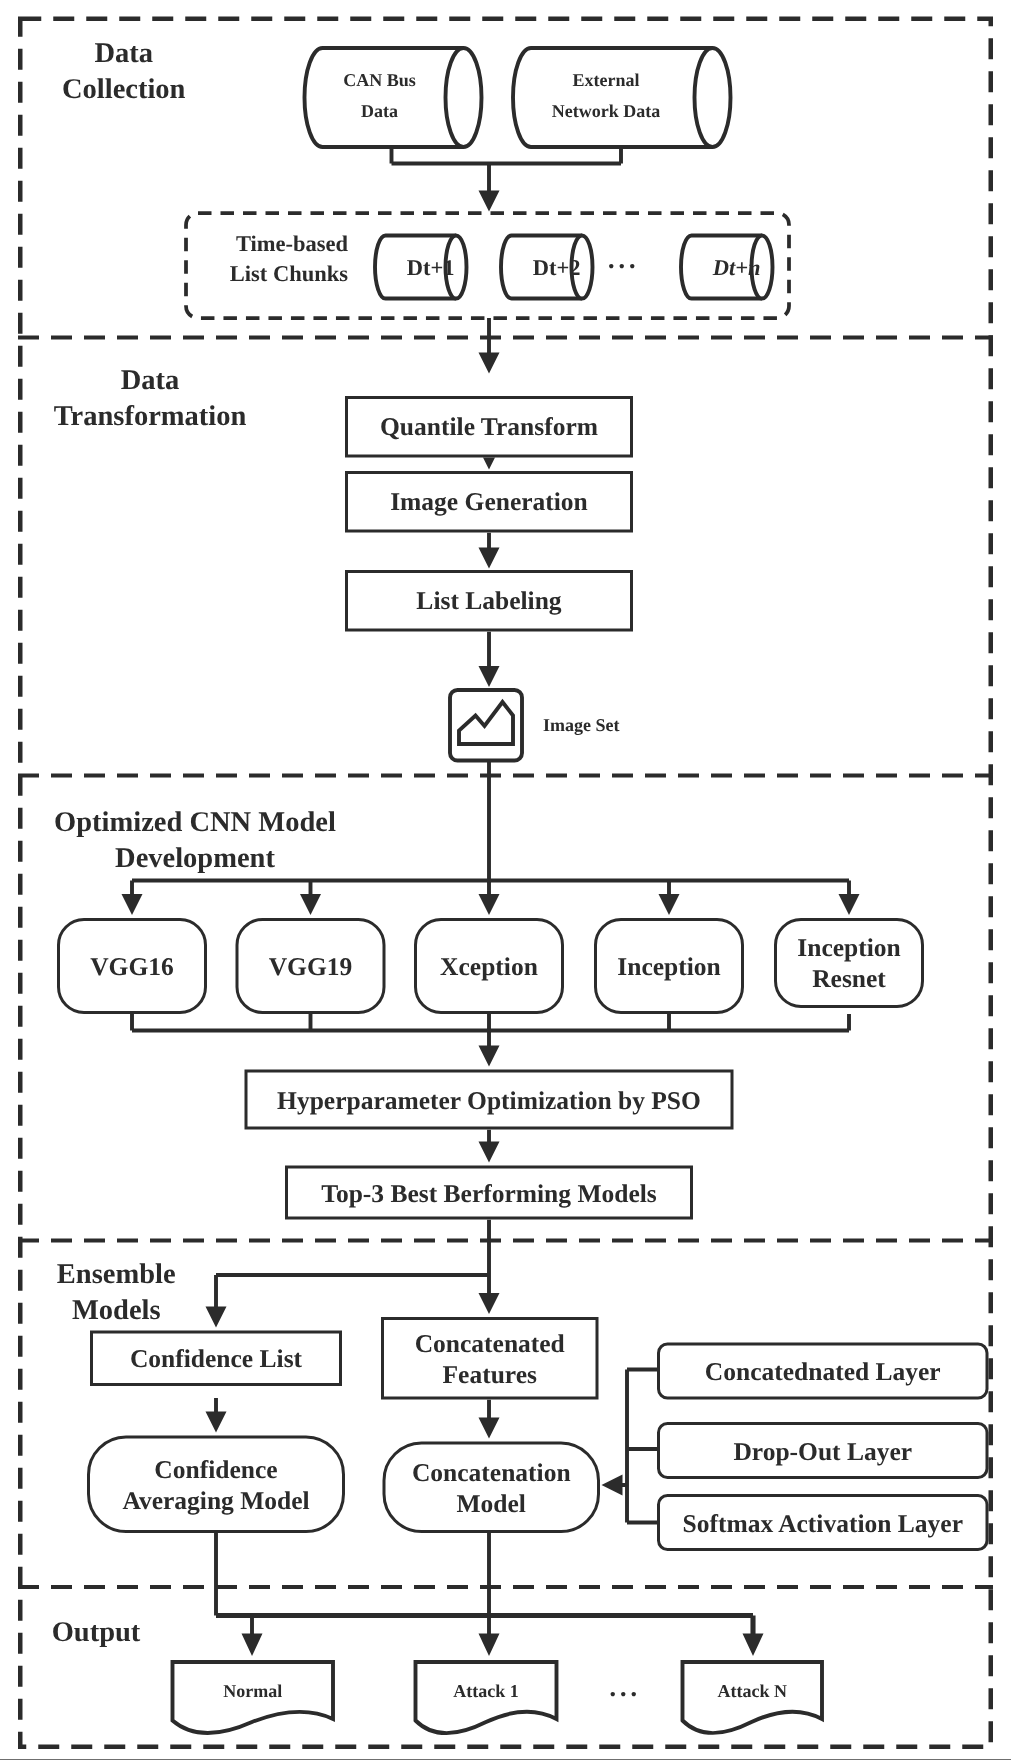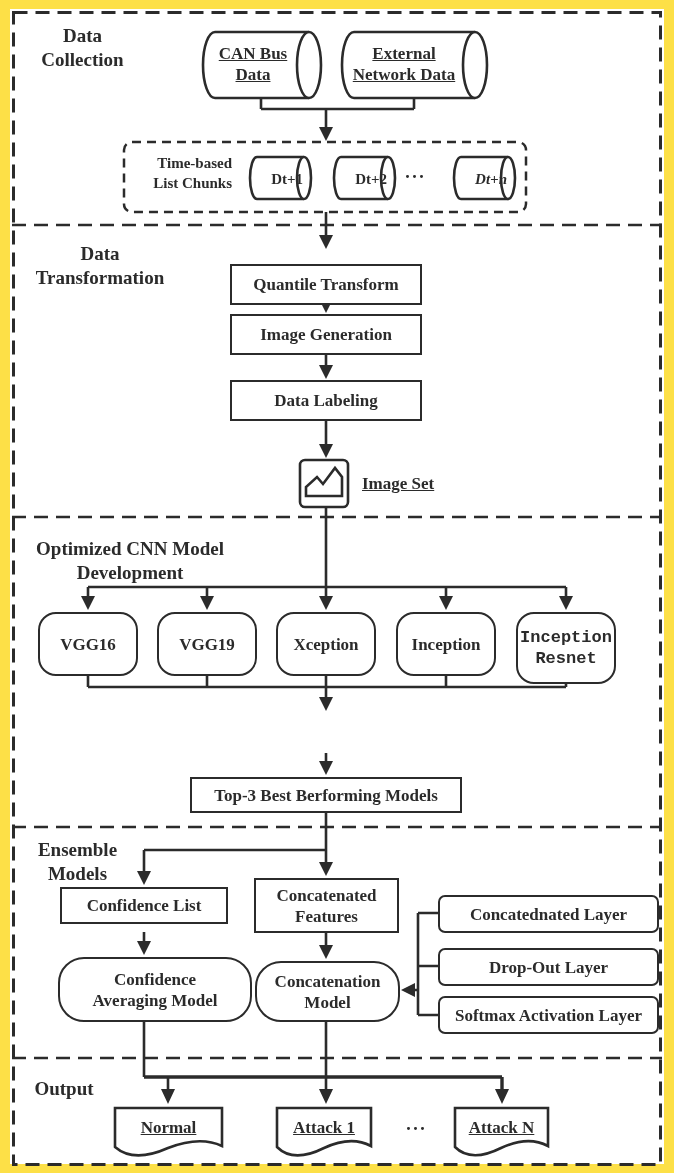--- a/index.html
+++ b/index.html
@@ -1,32 +1,32 @@
 <!DOCTYPE html>
 <html><head>
 <meta charset="utf-8">
 <style>
   html,body{margin:0;padding:0;background:#000;}
-  .frame{position:relative;width:674px;height:1173px;background:#fde047;overflow:hidden;
+  .frame{position:relative;width:674px;height:1173px;background:#ffffff;overflow:hidden;
          font-family:"Liberation Serif","DejaVu Serif",serif;color:#2b2b2b;}
   .canvas{position:absolute;left:10px;top:9px;width:654px;height:1155px;background:#ffffff;}
   svg.wires{position:absolute;left:0;top:0;width:674px;height:1173px;}
   .wire{stroke:#2b2b2b;stroke-width:2.6;fill:none;}
   .thick{stroke-width:3.4;}
   .head{fill:#2b2b2b;stroke:none;}
   .shape{stroke:#2b2b2b;stroke-width:2.6;fill:#ffffff;}
   .node{position:absolute;background:#ffffff;border:2.5px solid #2b2b2b;display:flex;
         align-items:center;justify-content:center;text-align:center;
         font-weight:bold;font-size:17px;line-height:21px;box-sizing:border-box;}
   .round{border-radius:18px;}
   .pill{border-radius:26px;}
   .soft{border-radius:7px;}
   .lbl{position:absolute;font-weight:bold;text-align:center;}
   .sect{font-size:19px;line-height:24px;}
-  .cyl{font-size:17px;line-height:21px;text-decoration:underline;}
+  .cyl{font-size:12px;line-height:21px;}
   .small{font-size:15px;line-height:20px;text-align:right;}
   .dots{font-size:18px;letter-spacing:1px;}
 </style>
 </head>
 <body>
 
 <div class="frame">
   <div class="canvas"></div>
 
   <svg class="wires" viewBox="0 0 674 1173">
@@ -144,39 +144,40 @@
     <div>Time-based</div>
     <div>List Chunks</div>
   </div>
   <div class="lbl small" style="left:247px;top:169px;width:56px;">Dt+1</div>
   <div class="lbl small" style="left:331px;top:169px;width:56px;">Dt+2</div>
   <div class="lbl dots" style="left:401px;top:167px;width:28px;">···</div>
   <div class="lbl small" style="left:451px;top:169px;width:56px;font-style:italic;">Dt+n</div>
 
   <div class="node" style="left:230px;top:264px;width:192px;height:41px;">Quantile Transform</div>
   <div class="node" style="left:230px;top:314px;width:192px;height:41px;">Image Generation</div>
-  <div class="node" style="left:230px;top:380px;width:192px;height:41px;">Data Labeling</div>
+  <div class="node" style="left:230px;top:380px;width:192px;height:41px;">List Labeling</div>
   <div class="lbl cyl" style="left:362px;top:473px;width:90px;text-align:left;">Image Set</div>
 
   <div class="node round" style="left:38px;top:612px;width:100px;height:64px;">VGG16</div>
   <div class="node round" style="left:157px;top:612px;width:100px;height:64px;">VGG19</div>
   <div class="node round" style="left:276px;top:612px;width:100px;height:64px;">Xception</div>
   <div class="node round" style="left:396px;top:612px;width:100px;height:64px;">Inception</div>
-  <div class="node round" style="left:516px;top:612px;width:100px;height:72px;padding:0 10px;font-family:Liberation Mono, monospace;">Inception Resnet</div>
+  <div class="node round" style="left:516px;top:612px;width:100px;height:60px;padding:0 10px;">Inception Resnet</div>
 
+  <div class="node" style="left:163px;top:713px;width:326px;height:40px;">Hyperparameter Optimization by PSO</div>
   <div class="node" style="left:190px;top:777px;width:272px;height:36px;">Top-3 Best Berforming Models</div>
 
   <div class="node" style="left:60px;top:887px;width:168px;height:37px;">Confidence List</div>
   <div class="node" style="left:254px;top:878px;width:145px;height:55px;">
     <div>
       <div>Concatenated</div>
       <div>Features</div>
     </div>
   </div>
-  <div class="node pill" style="left:58px;top:957px;width:194px;height:65px;">
+  <div class="node pill" style="left:58px;top:957px;width:172px;height:65px;">
     <div>
       <div>Confidence</div>
       <div>Averaging Model</div>
     </div>
   </div>
   <div class="node pill" style="left:255px;top:961px;width:145px;height:61px;">
     <div>
       <div>Concatenation</div>
       <div>Model</div>
     </div>

